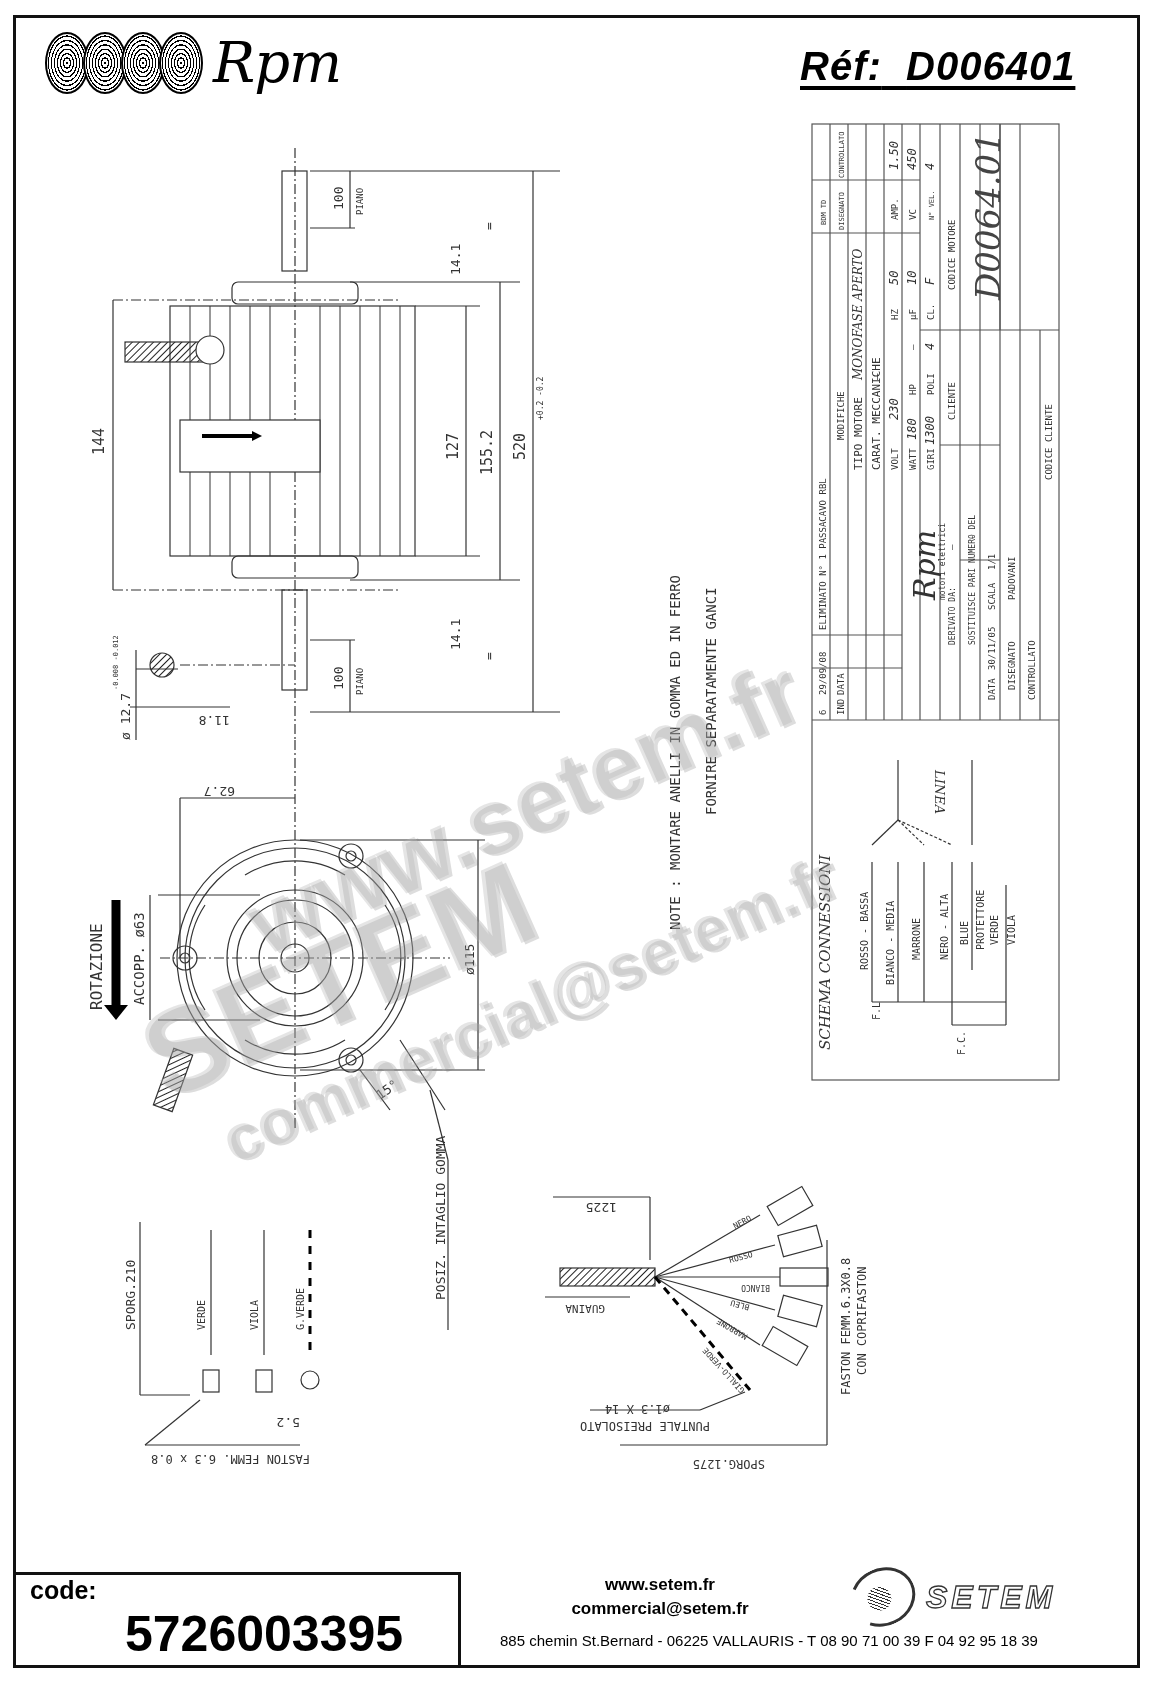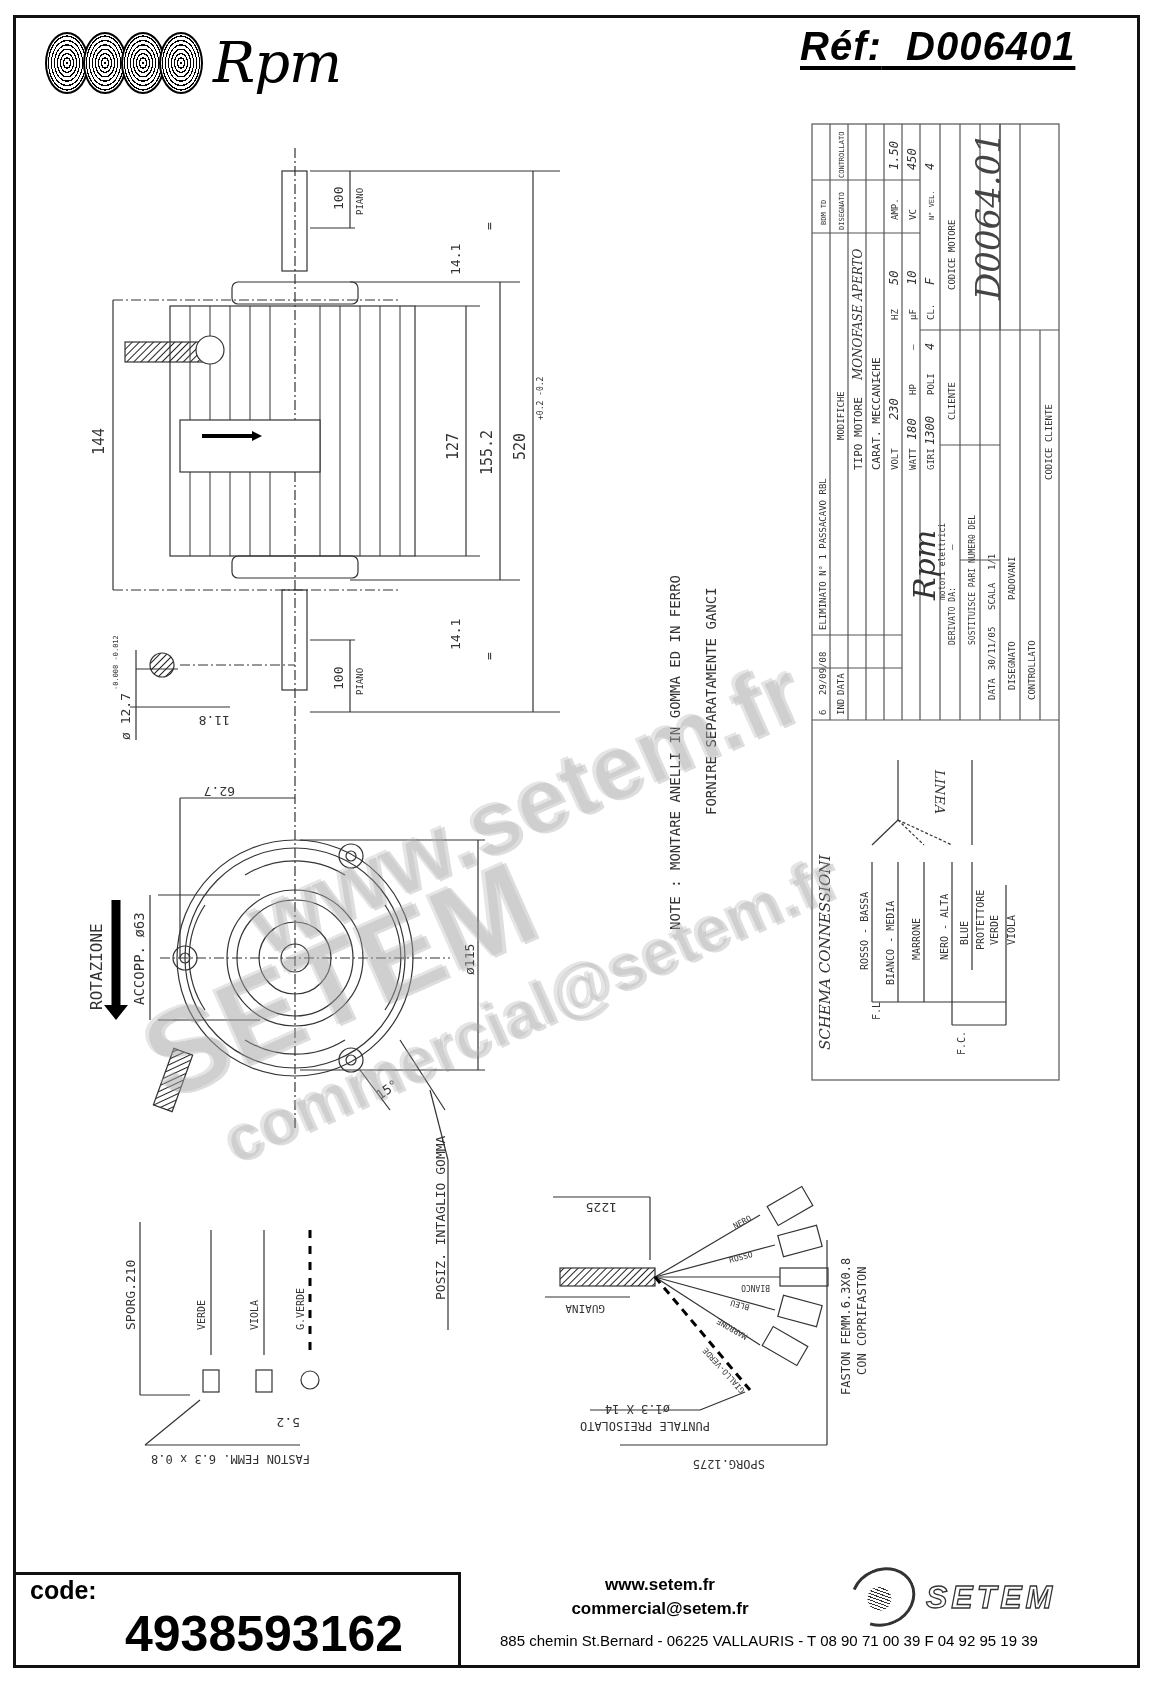--- a/index.html
+++ b/index.html
@@ -4,21 +4,21 @@
 <style>
   html, body { margin:0; padding:0; background:#ffffff; }
   body { width:1154px; height:1683px; position:relative; overflow:hidden; font-family:"Liberation Sans", sans-serif; color:#000; }
   .frame { position:absolute; left:13px; top:15px; width:1127px; height:1653px; border:3px solid #111; box-sizing:border-box; }
   .abs { position:absolute; }
   .rpm-logo { left:45px; top:30px; display:flex; align-items:center; }
   .rpm-logo .coils { display:flex; }
   .coil { width:40px; height:58px; border-radius:50%/50%; margin-right:-6px;
           background: repeating-radial-gradient(ellipse at center, #000 0 1px, #fff 1px 3px); border:2px solid #000; }
   .rpm-word { font-family:"DejaVu Serif", serif; font-style:italic; font-size:56px; margin-left:16px; letter-spacing:-1px; }
-  .ref { left:800px; top:24px; font-weight:bold; font-style:italic; font-size:40px; text-decoration:underline; text-decoration-thickness:4px; text-underline-offset:6px; letter-spacing:1px; }
+  .ref { left:800px; top:44px; font-weight:bold; font-style:italic; font-size:40px; text-decoration:underline; text-decoration-thickness:4px; text-underline-offset:6px; letter-spacing:1px; }
   svg { position:absolute; left:0; top:0; }
   .svgtxt { font-family:"DejaVu Sans Mono", monospace; fill:#333; }
   .code-box { left:13px; top:1572px; width:448px; height:96px; border:3px solid #111; border-left:none; border-bottom:none; box-sizing:border-box; }
   .code-label { left:30px; top:1576px; font-weight:bold; font-size:25px; }
   .code-value { left:125px; top:1605px; font-weight:bold; font-size:50px; letter-spacing:0px; }
   .footer-web { left:600px; top:1575px; width:120px; text-align:center; font-weight:bold; font-size:17px; }
   .footer-mail { left:560px; top:1599px; width:200px; text-align:center; font-weight:bold; font-size:17px; }
   .footer-addr { left:500px; top:1632px; font-size:15px; }
   .setem-logo { left:850px; top:1568px; display:flex; align-items:center; }
   .setem-swirl { width:60px; height:52px; border-radius:50%; border:3px solid #333; border-left-color:transparent; transform:rotate(-25deg); position:relative; }
@@ -334,20 +334,20 @@
     </g>
   </g>
 </svg>
 
 <div class="wm" style="left:230px; top:880px; transform:rotate(-24deg);">www.setem.fr</div>
 <div class="wm" style="left:120px; top:1000px; transform:rotate(-24deg); font-size:120px;">SETEM</div>
 <div class="wm" style="left:210px; top:1110px; transform:rotate(-24deg); font-size:64px;">commercial@setem.fr</div>
 
 <div class="abs code-box"></div>
 <div class="abs code-label">code:</div>
-<div class="abs code-value">4938593162</div>
+<div class="abs code-value">5726003395</div>
 <div class="abs footer-web">www.setem.fr</div>
 <div class="abs footer-mail">commercial@setem.fr</div>
-<div class="abs footer-addr">885 chemin St.Bernard  -  06225 VALLAURIS  -  T 08 90 71 00 39   F 04 92 95 19 39</div>
+<div class="abs footer-addr">885 chemin St.Bernard  -  06225 VALLAURIS  -  T 08 90 71 00 39   F 04 92 95 18 39</div>
 <div class="abs setem-logo">
   <div class="setem-swirl"></div>
   <span class="setem-word">SETEM</span>
 </div>
 
 </body></html>

